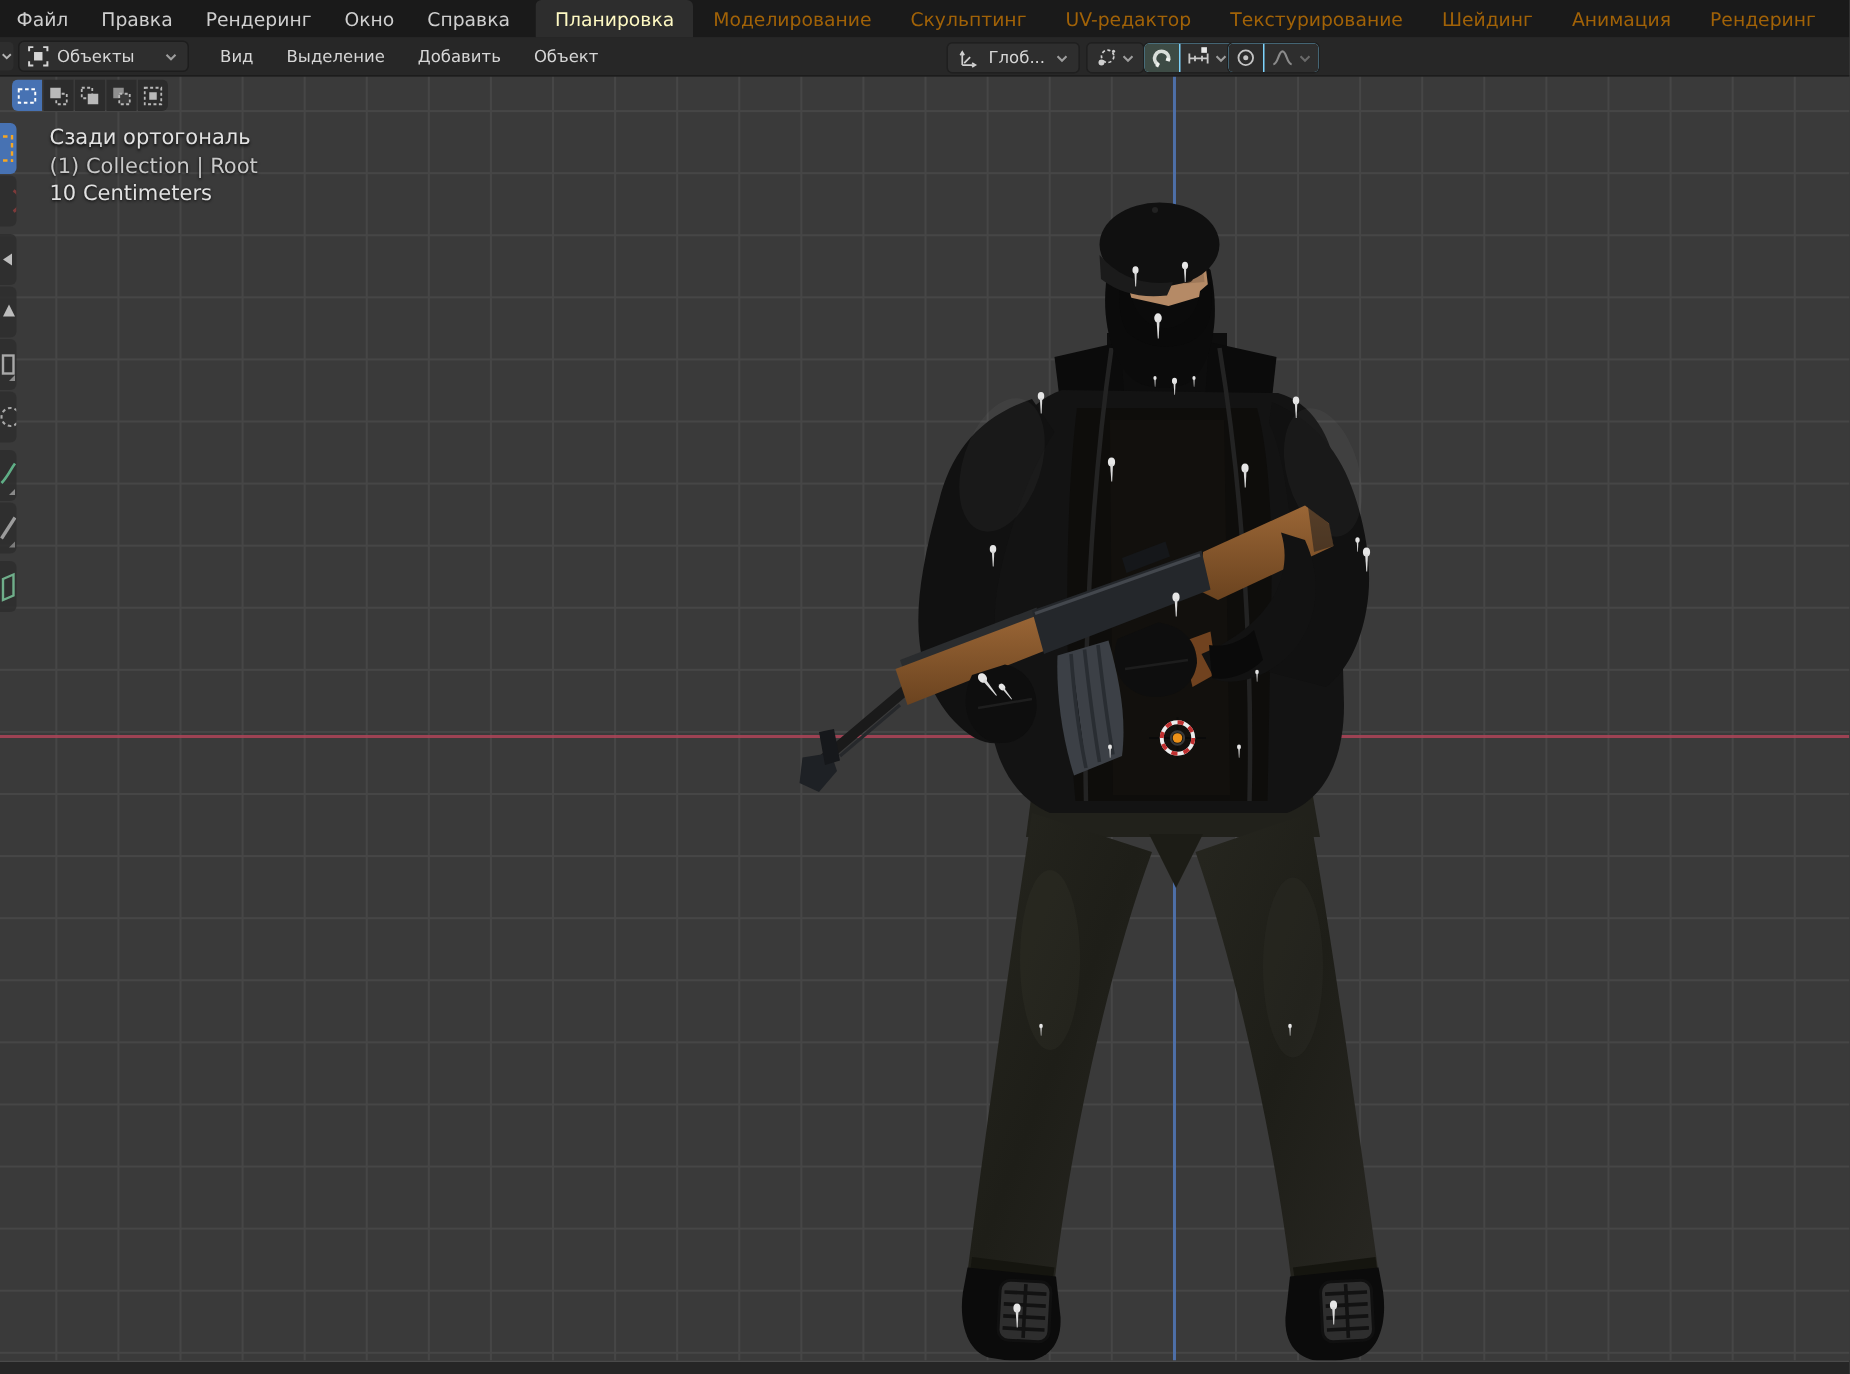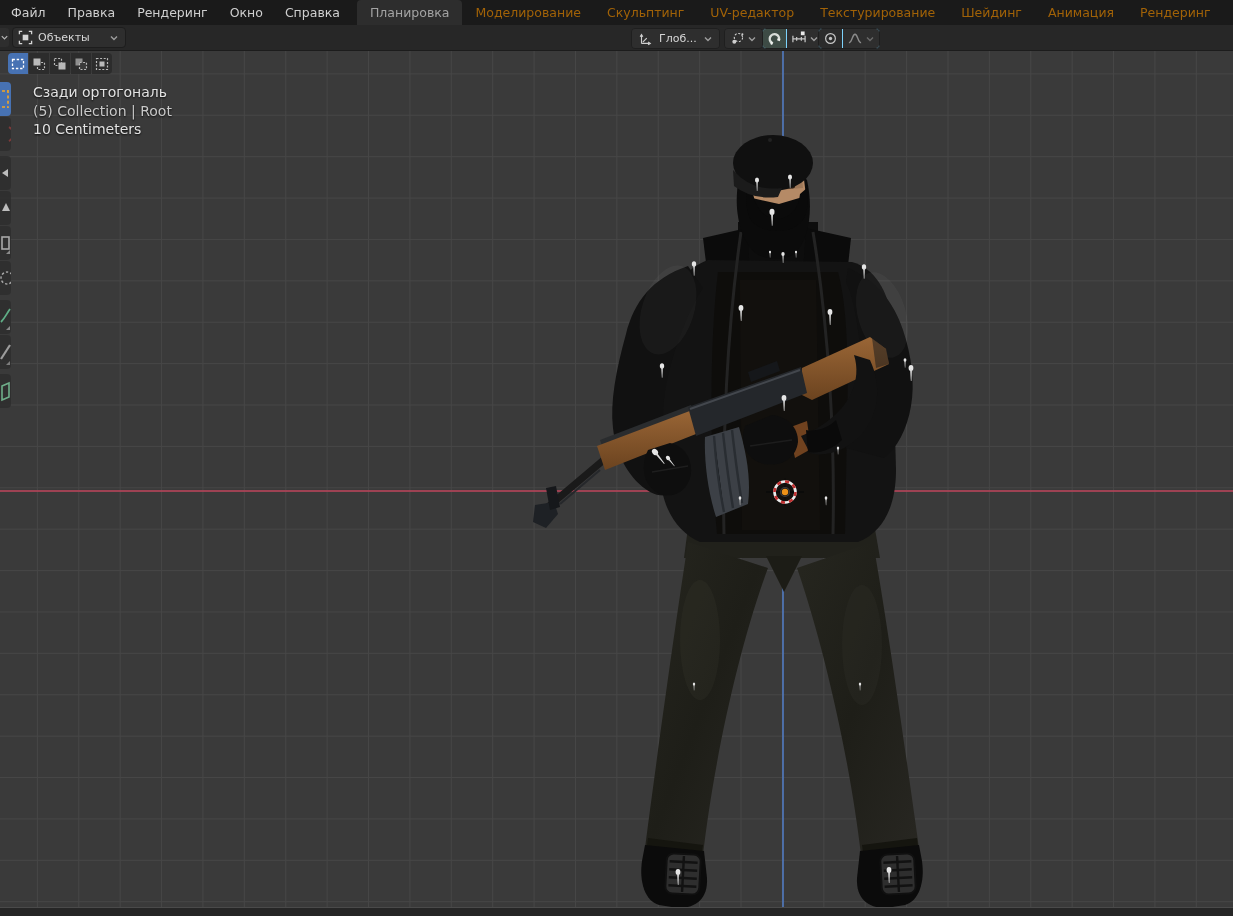--- a/index.html
+++ b/index.html
@@ -13,21 +13,21 @@
   
   .topbar{
     position:absolute;top:0;left:0;right:0;height:25px;
     background:#1a1a1a;display:flex;align-items:stretch;
     font-size:12.5px;color:#cfcfcf;z-index:30;white-space:nowrap;
   }
   .topbar .menus{display:flex;align-items:center;}
   .menu-item{padding:0 11px;line-height:25px;cursor:default;}
   .tabs{display:flex;align-items:stretch;margin-left:6px;overflow:hidden;}
   .tab{padding:0 13px;line-height:25px;color:#a16207;font-size:12.5px;}
-  .tab.active{background:#2d2d2d;color:#a3a3a3;border-radius:4px 4px 0 0;}
+  .tab.active{background:#2d2d2d;color:#fef9c3;border-radius:4px 4px 0 0;}
   
   .vheader{
     position:absolute;top:25px;left:0;right:0;height:25px;
     background:#272727;border-bottom:1px solid #1c1c1c;
     display:flex;align-items:center;font-size:11px;color:#d6d6d6;z-index:29;
   }
   .editor-sliver{width:9px;height:19px;margin:0 3px 0 0;background:#2e2e2e;
     border-radius:0 3px 3px 0;display:flex;align-items:center;overflow:hidden;}
   .mode-dd{
     display:flex;align-items:center;gap:5px;height:19px;padding:0 6px 0 5px;
@@ -110,20 +110,26 @@
           <path d="M11.5 1.5 H14.5 V4.5"></path>
         <path d="M14.5 11.5 V14.5 H11.5"></path>
           <path d="M4.5 14.5 H1.5 V11.5"></path>
       </g>
       <rect x="5" y="5" width="6" height="6" fill="#d6d6d6"></rect>
     </svg>
     <span>Объекты</span>
     <svg class="ic" width="10" height="10" viewBox="0 0 10 10" style="margin-left:14px">
         <polyline points="2,3.5 5,6.5 8,3.5" fill="none" stroke="#9d9d9d" stroke-width="1.4"></polyline>
       </svg>
+  </div>
+  <div class="vmenus">
+    <span class="menu-item">Вид</span>
+    <span class="menu-item">Выделение</span>
+    <span class="menu-item">Добавить</span>
+    <span class="menu-item">Объект</span>
   </div>
 
   <div class="hgroup" style="left:631px;">
     <div class="seg" style="padding:0 6px;">
       <svg class="ic" width="14" height="14" viewBox="0 0 16 16">
         <g stroke="#cfcfcf" stroke-width="1.3" fill="none">
           <path d="M4 13 L4 4"></path>
             <path d="M2.5 5.5 L4 3 L5.5 5.5"></path>
           <path d="M4 13 L13 13"></path>
             <path d="M11.5 11.5 L14 13 L11.5 14.5"></path>
@@ -428,18 +434,18 @@
     <div class="tb-gap"></div>
     <div class="tbtn">
       <svg width="11" height="34" viewBox="0 0 11 34">
           <path d="M2 12 L9 9 L9 23 L2 26 Z" fill="none" stroke="#6fae8a" stroke-width="1.6"></path>
         </svg>
     </div>
   </div>
 
   <div class="overlay-text">
     <div>Сзади ортогональ</div>
-    <div class="dim">(5) Collection | Root</div>
+    <div class="dim">(1) Collection | Root</div>
     <div>10 Centimeters</div>
   </div>
 
   <div class="bottom-strip"></div>
 </div>
 
 </body></html>

